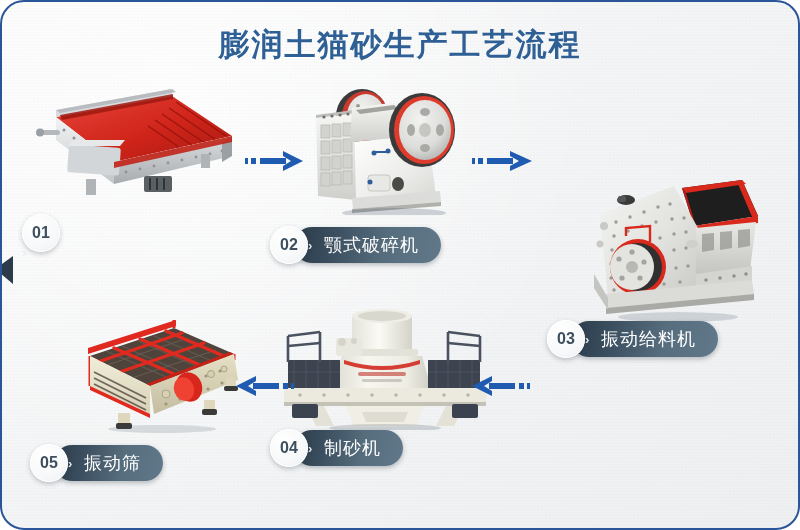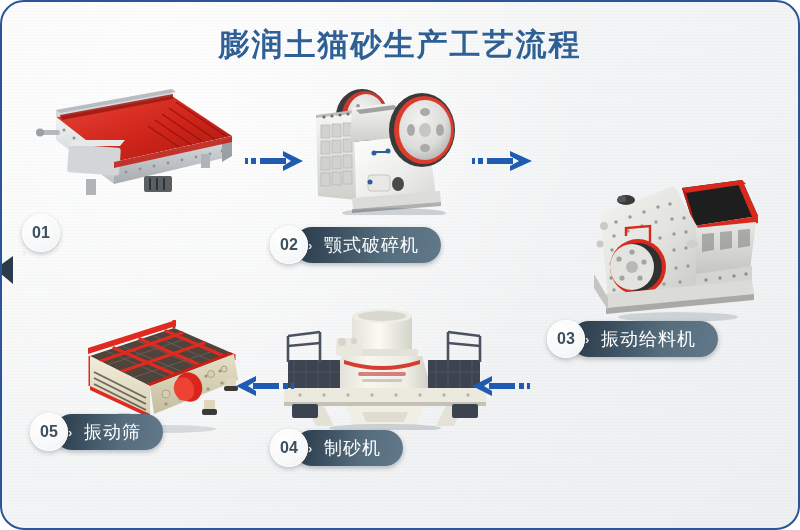--- a/index.html
+++ b/index.html
@@ -631,21 +631,21 @@
       <rect x="58" y="109" width="16" height="6" rx="2" fill="#3a3a38"></rect>
       <rect x="146" y="86" width="11" height="11" fill="#ded7bb"></rect>
       <rect x="144" y="95" width="15" height="6" rx="2" fill="#3a3a38"></rect>
       <rect x="168" y="64" width="10" height="10" fill="#ded7bb"></rect>
       <rect x="166" y="72" width="14" height="5" rx="2" fill="#3a3a38"></rect>
 
       <ellipse cx="104" cy="115" rx="54" ry="4" fill="#3a4a5a" opacity="0.16"></ellipse>
     </svg>
   </div>
 
-  <div class="label-group" style="left:28px; top:411px;">
+  <div class="label-group" style="left:28px; top:442px;">
     <div class="badge-circle">05</div>
     <div class="pill">
       <span class="chev">›</span>
       <span>振动筛</span>
     </div>
   </div>
 
 </div>
 
 </body></html>

